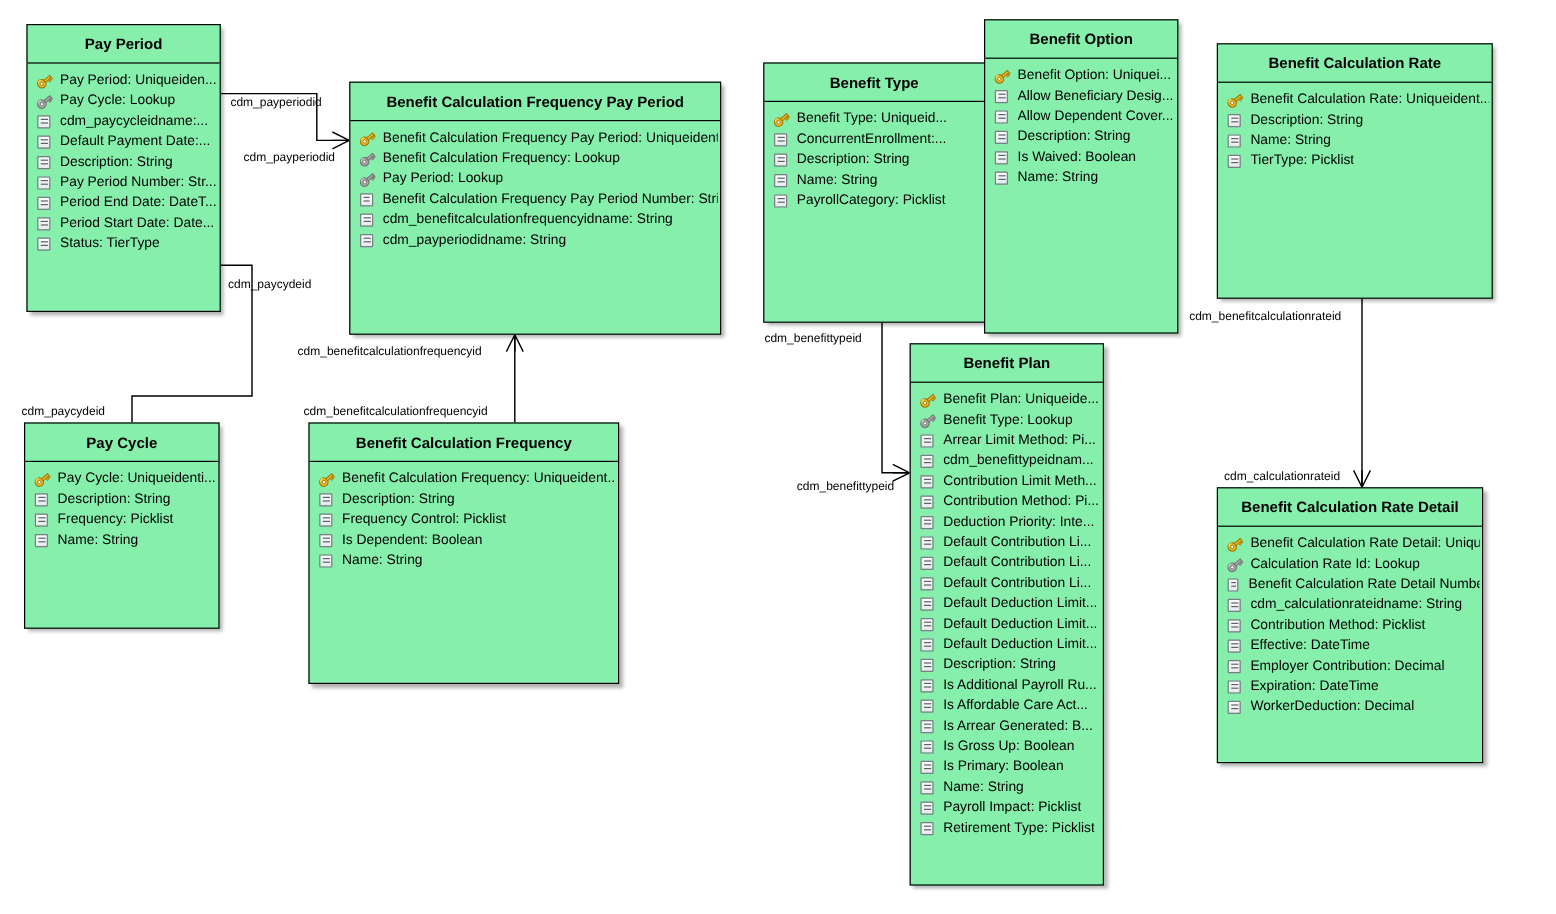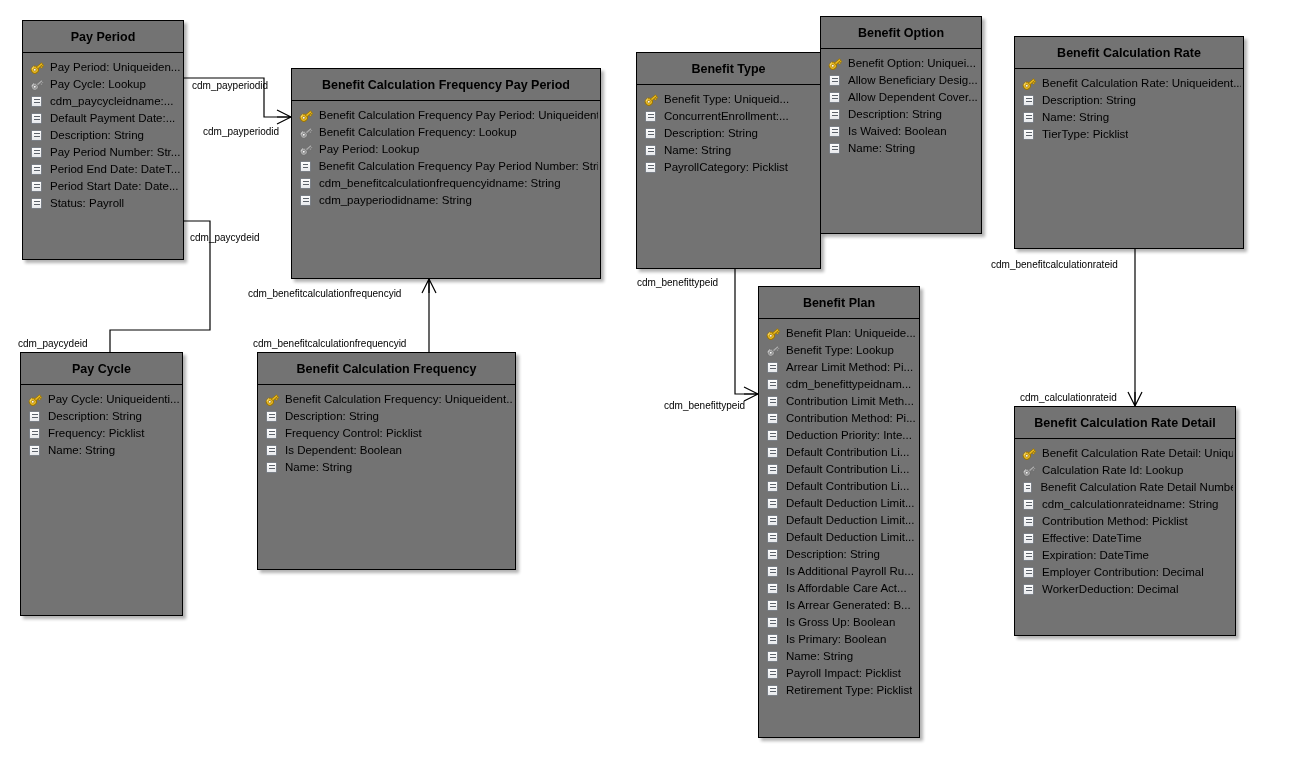--- a/index.html
+++ b/index.html
@@ -15,21 +15,21 @@
     position: relative;
     width: 1297px;
     height: 762px;
     background: #ffffff;
     overflow: hidden;
   }
 
   
   .entity {
     position: absolute;
-    background: #737373;
+    background: #86efac;
     border: 1px solid #000000;
     box-shadow: 3px 3px 3px rgba(0,0,0,0.30);
     box-sizing: border-box;
     z-index: 5;
   }
   .entity-header {
     text-align: center;
     font-weight: bold;
     font-size: 12.5px;
     color: #000000;
@@ -211,21 +211,21 @@
           <div class="attr">
             <span class="icon-column"></span>
             <span class="attr-label">Period End Date: DateT...</span>
           </div>
           <div class="attr">
             <span class="icon-column"></span>
             <span class="attr-label">Period Start Date: Date...</span>
           </div>
           <div class="attr">
             <span class="icon-column"></span>
-            <span class="attr-label">Status: Payroll</span>
+            <span class="attr-label">Status: TierType</span>
           </div>
         </div>
       </div>
       <div class="entity" style="left: 291px; top: 68px; width: 310px; height: 211px;">
         <div class="entity-header">Benefit Calculation Frequency Pay Period</div>
         <div class="entity-body">
           <div class="attr">
             <span class="attr-icon icon-key-pk">
               <svg width="16" height="14" viewBox="0 0 16 14">
                 <g transform="rotate(-40 8 7)">
@@ -313,21 +313,21 @@
           <div class="attr">
             <span class="icon-column"></span>
             <span class="attr-label">Name: String</span>
           </div>
           <div class="attr">
             <span class="icon-column"></span>
             <span class="attr-label">PayrollCategory: Picklist</span>
           </div>
         </div>
       </div>
-      <div class="entity" style="left: 820px; top: 16px; width: 162px; height: 218px;">
+      <div class="entity" style="left: 820px; top: 16px; width: 162px; height: 262px;">
         <div class="entity-header">Benefit Option</div>
         <div class="entity-body">
           <div class="attr">
             <span class="attr-icon icon-key-pk">
               <svg width="16" height="14" viewBox="0 0 16 14">
                 <g transform="rotate(-40 8 7)">
                   <circle cx="5.2" cy="7" r="3.5" fill="#E8B923" stroke="#9C7400" stroke-width="1"></circle>
                   <circle cx="5.2" cy="7" r="1.35" fill="#ffffff" stroke="#9C7400" stroke-width="0.7"></circle>
                   <rect x="8.2" y="5.9" width="6.6" height="2.2" fill="#E8B923" stroke="#9C7400" stroke-width="0.8"></rect>
                   <rect x="11.2" y="8.0" width="1.5" height="2.1" fill="#E8B923" stroke="#9C7400" stroke-width="0.7"></rect>
@@ -500,21 +500,21 @@
           <div class="attr">
             <span class="icon-column"></span>
             <span class="attr-label">Payroll Impact: Picklist</span>
           </div>
           <div class="attr">
             <span class="icon-column"></span>
             <span class="attr-label">Retirement Type: Picklist</span>
           </div>
         </div>
       </div>
-      <div class="entity" style="left: 20px; top: 352px; width: 163px; height: 264px;">
+      <div class="entity" style="left: 20px; top: 352px; width: 163px; height: 172px;">
         <div class="entity-header">Pay Cycle</div>
         <div class="entity-body">
           <div class="attr">
             <span class="attr-icon icon-key-pk">
               <svg width="16" height="14" viewBox="0 0 16 14">
                 <g transform="rotate(-40 8 7)">
                   <circle cx="5.2" cy="7" r="3.5" fill="#E8B923" stroke="#9C7400" stroke-width="1"></circle>
                   <circle cx="5.2" cy="7" r="1.35" fill="#ffffff" stroke="#9C7400" stroke-width="0.7"></circle>
                   <rect x="8.2" y="5.9" width="6.6" height="2.2" fill="#E8B923" stroke="#9C7400" stroke-width="0.8"></rect>
                   <rect x="11.2" y="8.0" width="1.5" height="2.1" fill="#E8B923" stroke="#9C7400" stroke-width="0.7"></rect>
@@ -619,27 +619,27 @@
           <div class="attr">
             <span class="icon-column"></span>
             <span class="attr-label">Contribution Method: Picklist</span>
           </div>
           <div class="attr">
             <span class="icon-column"></span>
             <span class="attr-label">Effective: DateTime</span>
           </div>
           <div class="attr">
             <span class="icon-column"></span>
+            <span class="attr-label">Employer Contribution: Decimal</span>
+          </div>
+          <div class="attr">
+            <span class="icon-column"></span>
             <span class="attr-label">Expiration: DateTime</span>
           </div>
           <div class="attr">
             <span class="icon-column"></span>
-            <span class="attr-label">Employer Contribution: Decimal</span>
-          </div>
-          <div class="attr">
-            <span class="icon-column"></span>
             <span class="attr-label">WorkerDeduction: Decimal</span>
           </div>
         </div>
       </div>
     </div>
 
 </div>
 
 </body></html>

